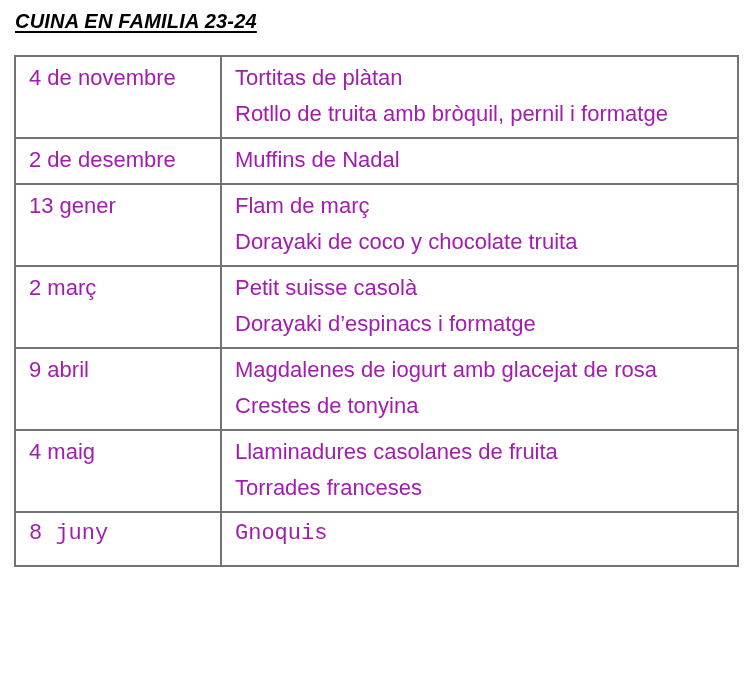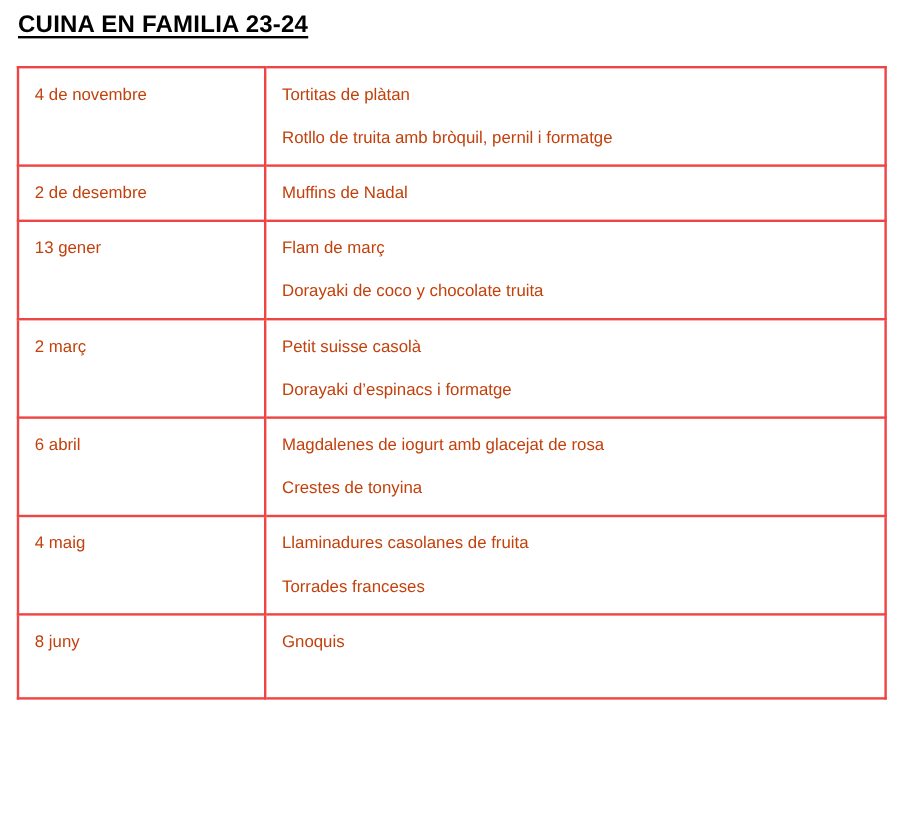--- a/index.html
+++ b/index.html
@@ -19,39 +19,40 @@
   }
   .doc-title {
     font-size: 20px;
     font-weight: bold;
     text-decoration: underline;
     text-underline-offset: 3px;
     letter-spacing: 0.2px;
     margin-top: 2px;
     margin-left: 1px;
     color: #000000;
+    font-style: italic;
   }
   table.schedule {
     border-collapse: collapse;
     margin-top: 22px;
     margin-left: 0px;
     width: 723px;
     table-layout: fixed;
   }
   table.schedule td {
-    border: 2px solid #ef4444;
+    border: 2px solid #737373;
     vertical-align: top;
     padding: 3px 13px 5px 13px;
-    font-size: 14px;
+    font-size: 22px;
     line-height: 36px;
-    color: #c2410c;
+    color: #a21caf;
   }
   td.date-cell { width: 206px; }
   td.recipes-cell { width: 517px; }
-  tr:last-child td { height: 70px; }
+  tr:last-child td { height: 54px; font-family: Liberation Mono, monospace; }
   .recipe-line { min-height: 36px; }
 </style>
 </head>
 <body>
 
 <div class="page">
   <h1 class="doc-title">CUINA EN FAMILIA 23-24</h1>
 
   <table class="schedule">
     <tbody>
@@ -81,21 +82,21 @@
 
   <tr>
     <td class="date-cell">2 març</td>
     <td class="recipes-cell">
             <div class="recipe-line">Petit suisse casolà</div>
             <div class="recipe-line">Dorayaki d’espinacs i formatge</div>
           </td>
   </tr>
 
   <tr>
-    <td class="date-cell">6 abril</td>
+    <td class="date-cell">9 abril</td>
     <td class="recipes-cell">
             <div class="recipe-line">Magdalenes de iogurt amb glacejat de rosa</div>
             <div class="recipe-line">Crestes de tonyina</div>
           </td>
   </tr>
 
   <tr>
     <td class="date-cell">4 maig</td>
     <td class="recipes-cell">
             <div class="recipe-line">Llaminadures casolanes de fruita</div>

